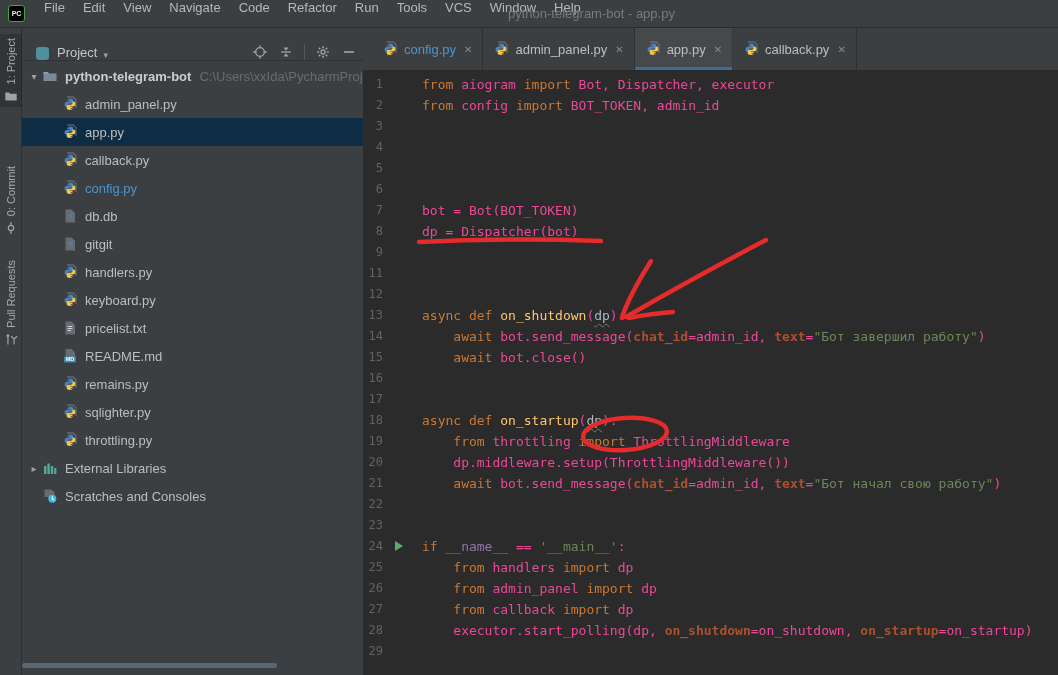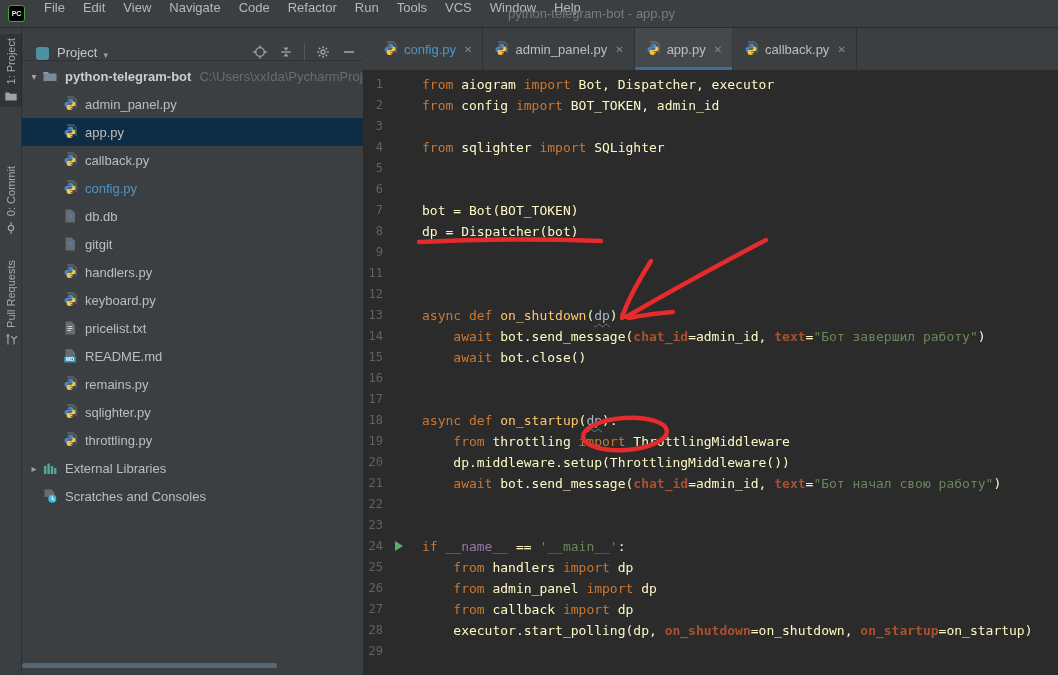--- a/index.html
+++ b/index.html
@@ -88,21 +88,21 @@
     font-family:"DejaVu Sans Mono", monospace; font-size:12px; color:#606366;
     align-self:stretch; line-height:21px;
   }
   .run-icon { position:absolute; left:32px; top:5px; width:0; height:0;
     border-left:8px solid #5fad65; border-top:5px solid transparent; border-bottom:5px solid transparent; }
   .code-line {
     margin-left:12px; font-family:"DejaVu Sans Mono", monospace; font-size:13px;
     white-space:pre; line-height:21px;
   }
   .tk-kw  { color:#cc7832; }
-  .tk-d   { color:#fef9c3; }
+  .tk-d   { color:#ec4899; }
   .tk-fn  { color:#ffc66d; }
   .tk-str { color:#6a8759; }
   .tk-par { color:#aa512e;font-weight:bold; }
   .tk-dun { color:#9876aa; }
   .tk-warn{ color:#a9b7c6; text-decoration:underline wavy #6a7a70; text-decoration-thickness:1px; text-underline-offset:3px; }
   
   #annotations { position:absolute; left:0; top:0; z-index:50; pointer-events:none; }
   #annotations path, #annotations ellipse { fill:none; stroke-width:4.5px; stroke-linecap:round; }
 </style>
 </head>
@@ -397,21 +397,20 @@
         <div class="code-row">
           <div class="gutter">2</div>
           <pre class="code-line"><span class="tk-kw">from</span><span class="tk-d"> config </span><span class="tk-kw">import</span><span class="tk-d"> BOT_TOKEN, admin_id</span></pre>
         </div>
         <div class="code-row">
           <div class="gutter">3</div>
           <pre class="code-line"></pre>
         </div>
         <div class="code-row">
           <div class="gutter">4</div>
-          <pre class="code-line"><span class="tk-kw">from</span><span class="tk-d"> sqlighter </span><span class="tk-kw">import</span><span class="tk-d"> SQLighter</span></pre>
         </div>
         <div class="code-row">
           <div class="gutter">5</div>
           <pre class="code-line"></pre>
         </div>
         <div class="code-row">
           <div class="gutter">6</div>
           <pre class="code-line"></pre>
         </div>
         <div class="code-row">

